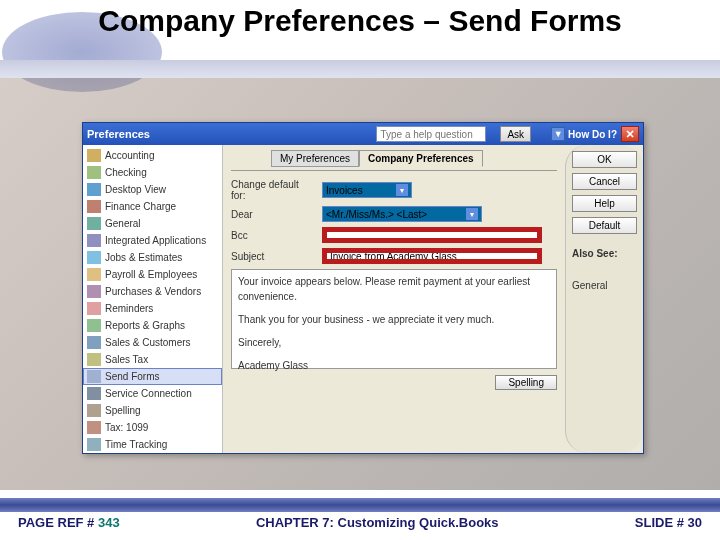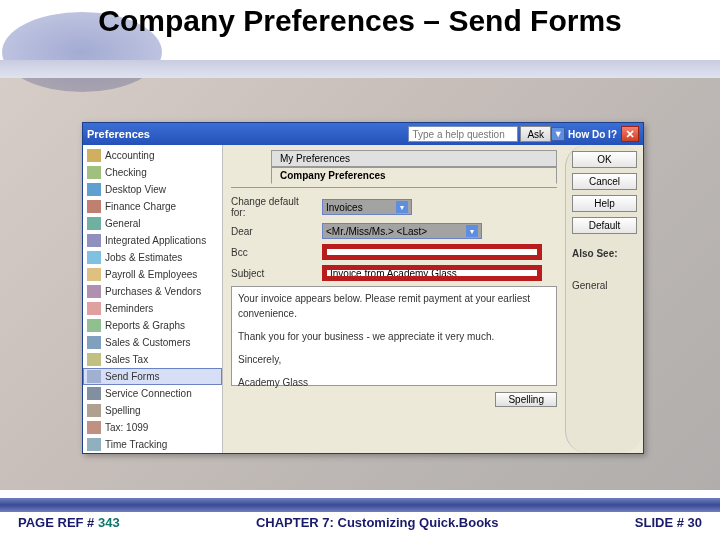--- a/index.html
+++ b/index.html
@@ -9,21 +9,21 @@
   .bg-band { position: absolute; top: 60px; left: 0; right: 0; height: 18px; background: linear-gradient(#c9cce0, #dfe3f0); z-index: 0; }
   .bg-ellipse { position: absolute; left: 2px; top: 12px; width: 160px; height: 80px; border-radius: 50%; background: radial-gradient(ellipse at center, #4a5aa8 0%, #7c87c0 70%, #a8b0d6 100%); opacity: 0.5; z-index: 0; display:flex; align-items:flex-end; justify-content:center; padding-bottom:14px; color:#fff; font-weight:bold; font-size:18px; letter-spacing:2px;}
   .bg-photo { position:absolute; top:78px; left:0; right:0; bottom:50px; background: linear-gradient(135deg, #8a7060 0%, #5e4538 40%, #3a2c25 70%, #1e1611 100%); opacity:0.35; z-index:0;}
   
   .slide-title { position: relative; z-index: 2; text-align: center; font-size: 30px; font-weight: bold; color: #000; padding-top: 4px; line-height: 1.1; }
   
   .prefs-window { position: absolute; z-index: 3; left: 82px; top: 122px; width: 562px; height: 332px; background: #ece9d8; border: 1px solid #1b3f8b; box-shadow: 2px 2px 6px rgba(0,0,0,0.3); }
   .titlebar { height: 22px; background: linear-gradient(#3b6fd6, #2451b8); display:flex; align-items:center; color:#fff; font-size:11px; font-weight:bold; padding:0 4px; }
   .titlebar .title { flex: 0 0 auto; }
   .titlebar .spacer { flex: 1; }
-  .help-search { display:flex; align-items:center; gap:2px; margin-right:0; }
+  .help-search { display:flex; align-items:center; gap:14px; margin-right:20px; }
   .help-input { width: 110px; height: 16px; font-size: 10px; padding: 0 3px; border:1px solid #7a8db8; background:#fff; color:#333; }
   .ask-btn { background: linear-gradient(#f5f5f5,#d8d8d8); border:1px solid #888; font-size:10px; padding:0 6px; height:16px; color:#000; }
   .howdo { display:flex; align-items:center; gap:3px; font-size:10px; color:#fff; font-weight:bold; margin-right:4px;}
   .howdo-arrow { width:14px; height:14px; background:#5f8de0; border:1px solid #3a5da8; display:flex; align-items:center; justify-content:center; font-size:9px; }
   .close-btn { width:18px; height:16px; background: linear-gradient(#f08070,#d04020); border:1px solid #a02010; color:#fff; font-size:11px; font-weight:bold; display:flex; align-items:center; justify-content:center; }
   
   .window-body { display:flex; height: calc(100% - 22px); }
   
   .sidebar { width: 140px; background:#fff; border-right:1px solid #c0c0c0; overflow:hidden; padding-top:2px; }
   .side-item { display:flex; align-items:center; gap:4px; height:17px; padding:0 4px; font-size:10px; color:#333; cursor:pointer; white-space:nowrap; }
@@ -43,28 +43,28 @@
   .ico-sal { background:#80a0c0; }
   .ico-stx { background:#c0c080; }
   .ico-snd { background:#a0b0d0; }
   .ico-svc { background:#8090a0; }
   .ico-spl { background:#b0a090; }
   .ico-tax { background:#c09080; }
   .ico-tim { background:#90b0c0; }
   
   .main-panel { flex:1; display:flex; }
   .form-area { flex:1; padding:4px 8px; position:relative; }
-  .tabs-row { display:flex; gap:0; margin-bottom:4px; margin-left:40px;flex-direction:column; }
+  .tabs-row { display:flex; gap:0; margin-bottom:4px; margin-left:40px; }
   .tab { font-size:10px; padding:2px 8px; background:#e0e0e0; border:1px solid #999; position:relative; top:1px; cursor:pointer; }
   .tab.active { background:#ece9d8; border-bottom:1px solid #ece9d8; font-weight:bold; }
   .tab-underline { height:1px; background:#999; margin-bottom:8px; }
   
   .form-row { display:flex; align-items:center; gap:6px; font-size:10px; margin-bottom:5px; }
   .form-row label { width:85px; color:#333; }
-  .select-box { border:1px solid #6b82c4; background:#a3a3a3; font-size:10px; height:16px; padding:0 3px; display:flex; align-items:center; justify-content:space-between; gap:3px; }
+  .select-box { border:1px solid #6b82c4; background:#0369a1; font-size:10px; height:16px; padding:0 3px; display:flex; align-items:center; justify-content:space-between; gap:3px; }
   .select-arrow { width:12px; height:12px; background:#5f8de0; color:#fff; font-size:8px; display:flex; align-items:center; justify-content:center; }
   .text-input { border:5px solid #b91c1c; background:#fff; font-size:10px; height:16px; padding:0 3px; }
   
   .body-box { border:1px solid #999; background:#fff; font-size:10px; padding:4px 6px; line-height:1.5; color:#333; height:100px; }
   .body-box p { margin-bottom:8px; }
   
   .spelling-row { display:flex; justify-content:flex-end; margin-top:6px; }
   .spelling-btn { font-size:10px; padding:1px 12px; background:linear-gradient(#fff,#e0e0e0); border:1px solid #888; }
   
   .right-panel { width:78px; background:#e8e5d4; border-left:1px solid #c0c0c0; padding:6px;border-radius:22px; }

